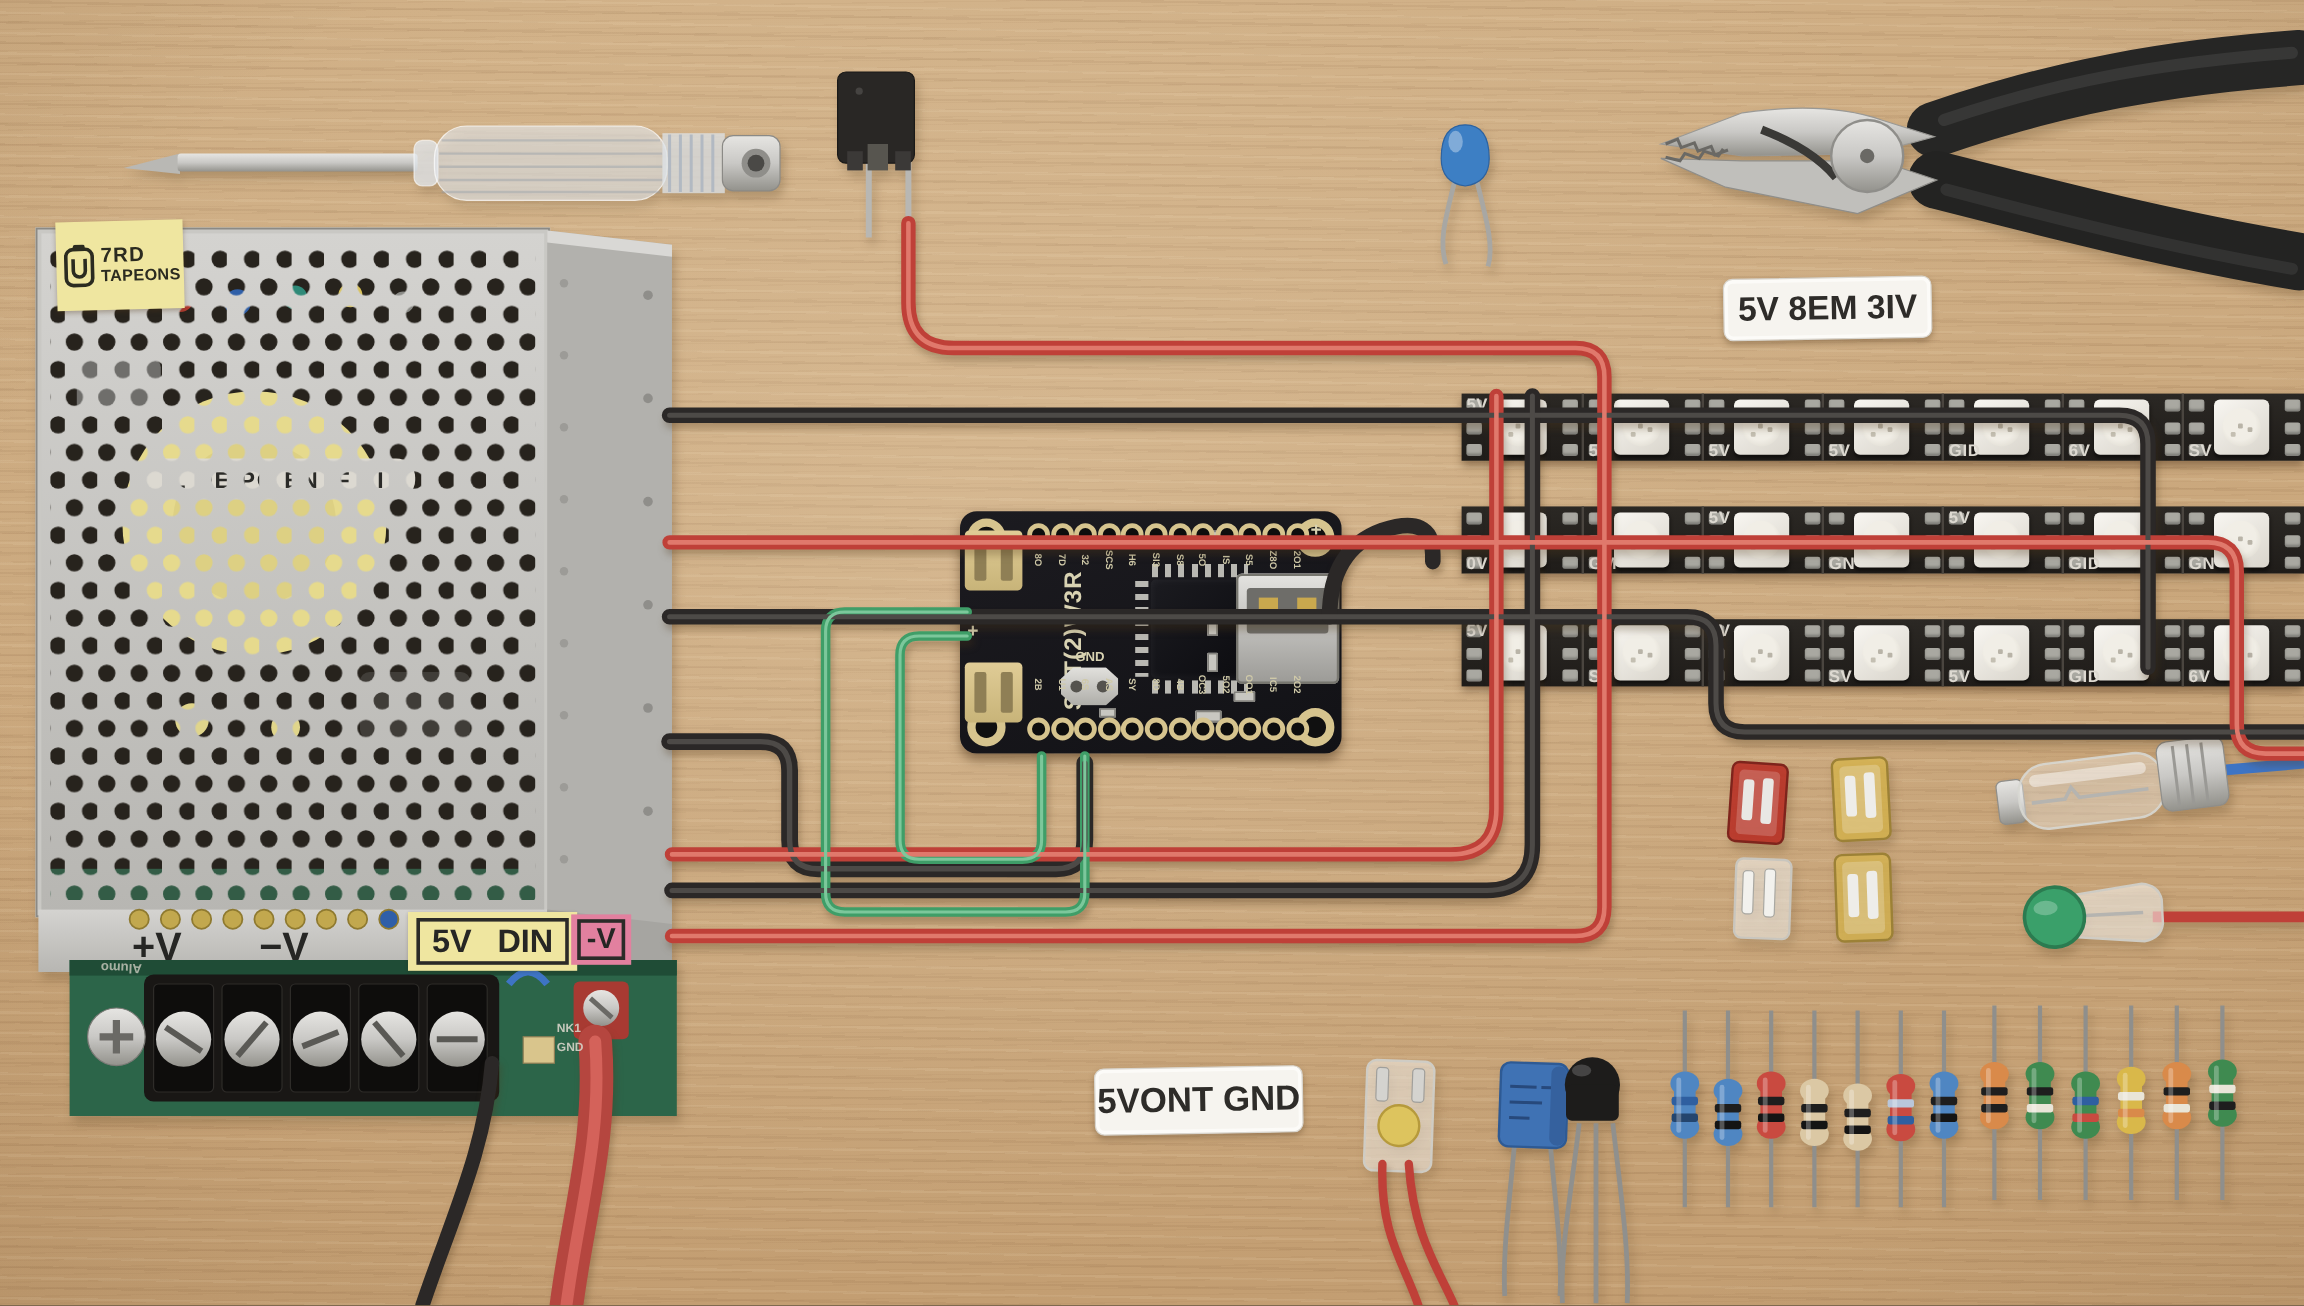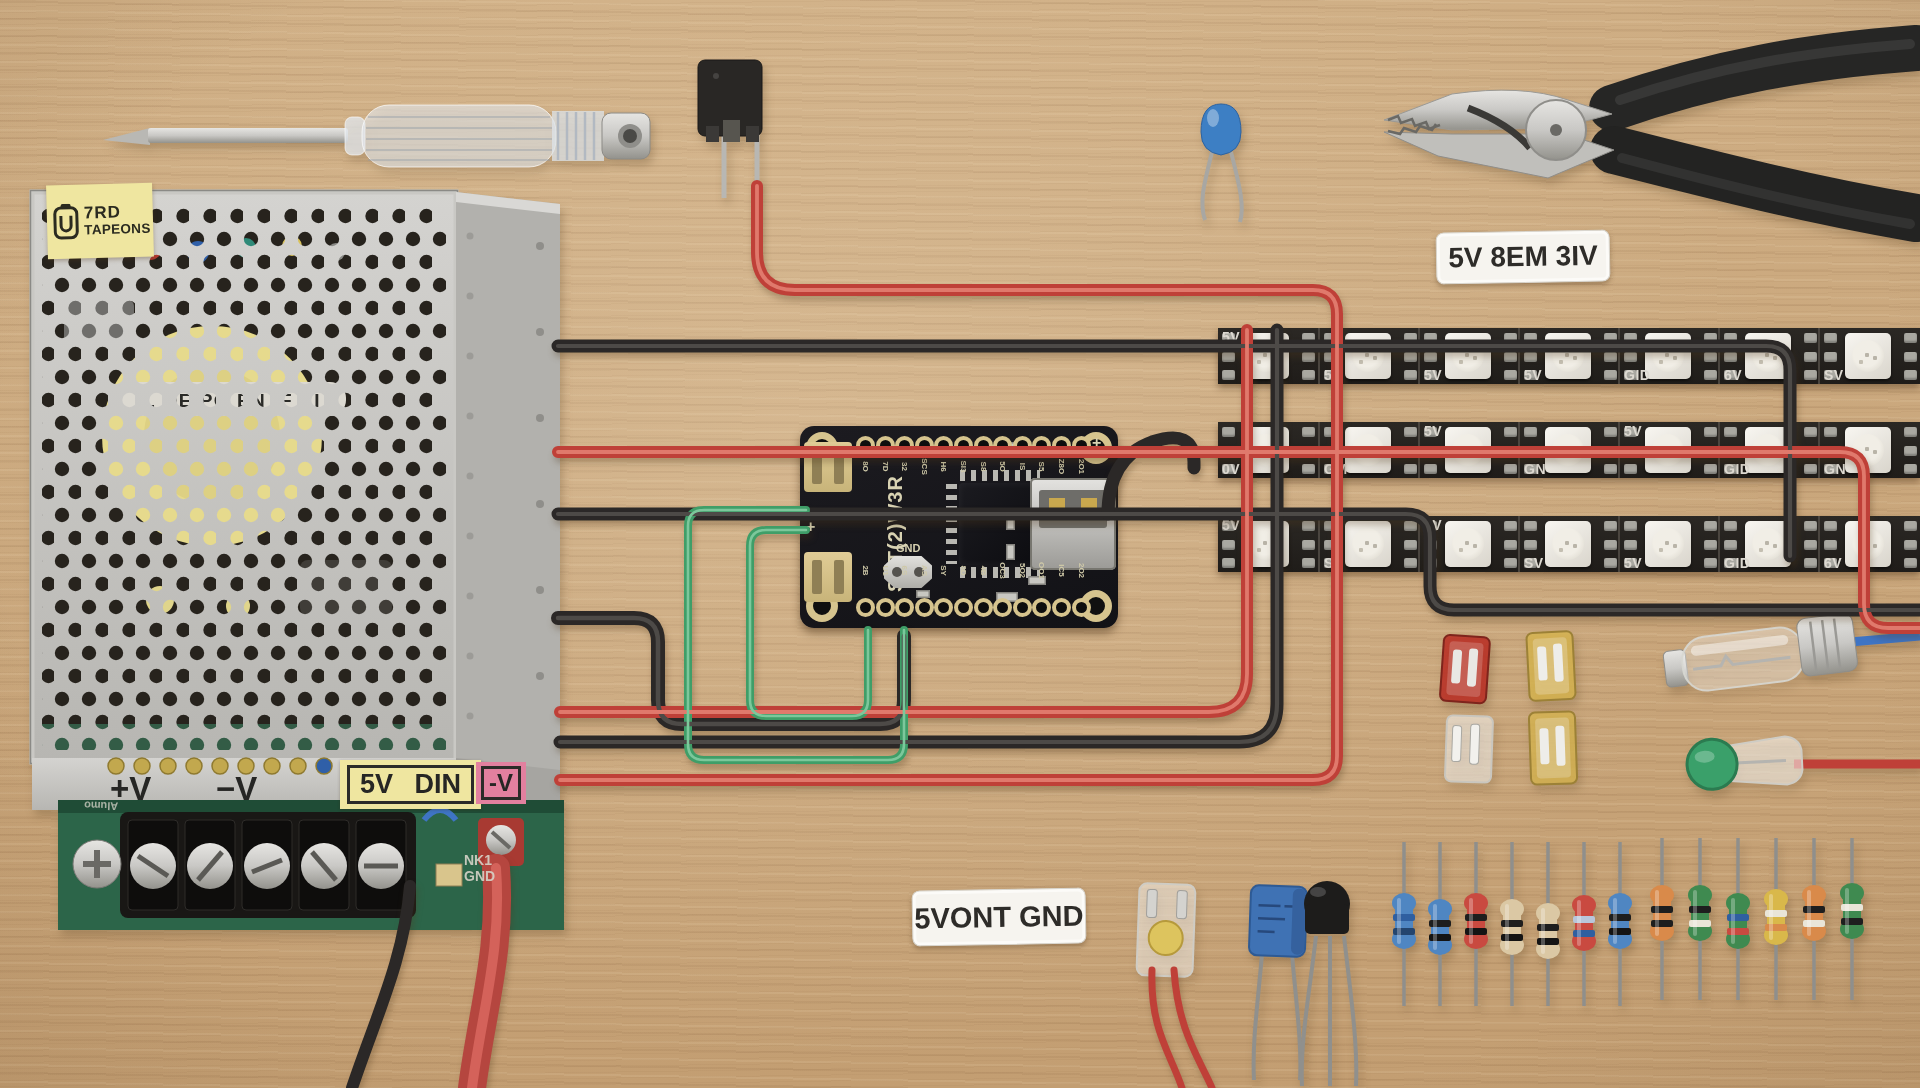--- a/index.html
+++ b/index.html
@@ -72,21 +72,21 @@
   #brand-label .bl-text{color:#2b2b20;font-weight:800;line-height:1.1;}
   #brand-label .l1{font-size:17px;letter-spacing:1px;}
   #brand-label .l2{font-size:13.5px;letter-spacing:.3px;}
   .plabel{position:absolute;font-weight:700;color:#262624;}
   #lbl-plusv{left:110px;top:770px;font-size:33px;}
   #lbl-minusv{left:216px;top:770px;font-size:33px;}
   #lbl-5vdin{left:340px;top:760px;background:#efe6a0;padding:5px 7px;box-shadow:0 1px 3px rgba(60,40,15,.3);}
   #lbl-5vdin .boxed{display:inline-block;border:3px solid #2b2b28;padding:1px 10px;font-size:27px;font-weight:700;color:#262624;word-spacing:14px;}
   #lbl-negv{left:476px;top:762px;background:#e2809f;padding:4px 5px;}
   #lbl-negv .boxed2{display:inline-block;border:3px solid #2b2b28;padding:0 5px;font-size:24px;font-weight:700;color:#262624;}
-  .pcb-text{position:absolute;font-size:14px;font-weight:700;color:#d6d3c8;opacity:.9;}
+  .pcb-text{position:absolute;font-size:10px;font-weight:700;color:#d6d3c8;opacity:.9;}
   #lbl-nk{left:464px;top:852px;}
   #lbl-gnd{left:464px;top:868px;}
   #lbl-alumo{left:84px;top:800px;transform:rotate(182deg);font-size:11px;opacity:.75;}
 </style>
 </head>
 <body>
 
 <div id="canvas">
   <div id="wood"></div>
 

